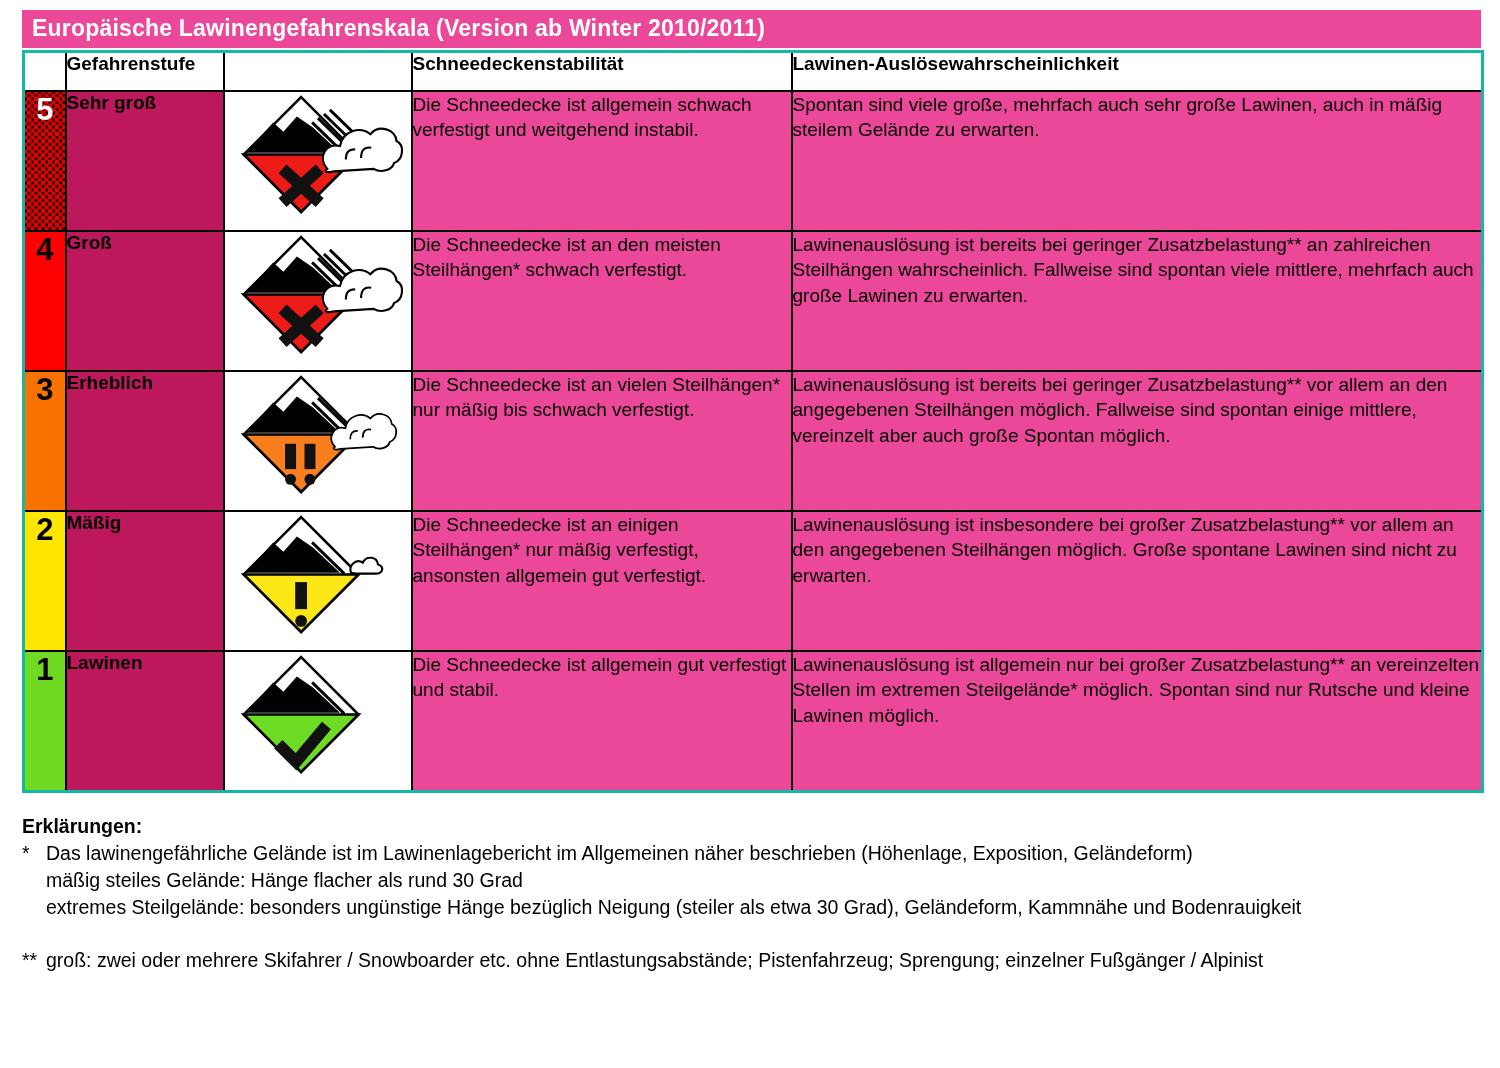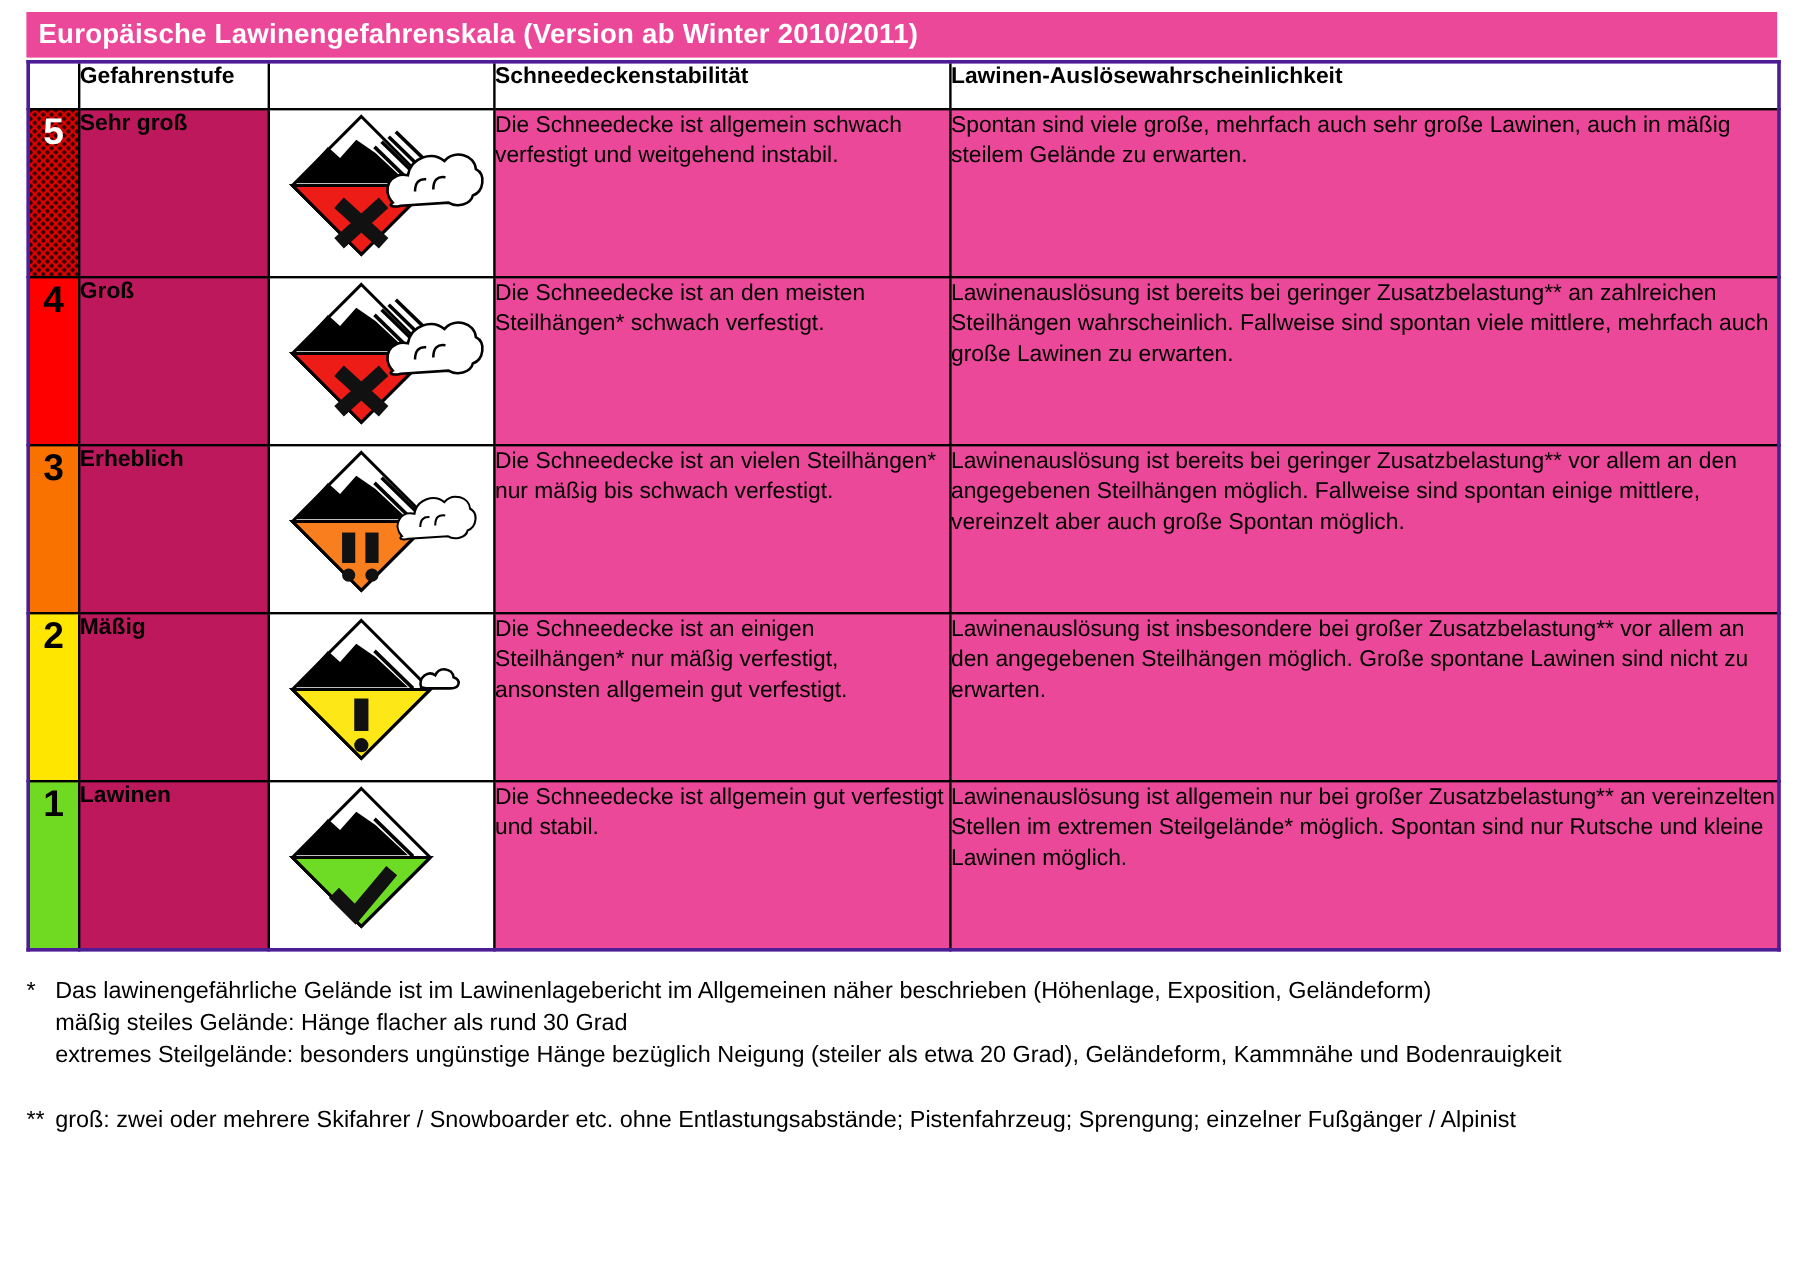--- a/index.html
+++ b/index.html
@@ -2,21 +2,21 @@
 <html><head>
 <meta charset="utf-8">
 <style>
   html,body{margin:0;padding:0;background:#fff;}
   body{font-family:"Liberation Sans","DejaVu Sans",sans-serif;color:#000;width:1500px;}
   .page{padding:10px 19px 20px 22px;}
   .titlebar{
     background:#ec4899;color:#fff;font-weight:bold;font-size:23px;
     padding:5px 10px 6px 10px;margin-bottom:2px;letter-spacing:.2px;
   }
-  table.scale{border-collapse:collapse;table-layout:fixed;width:1459px;border:3px solid #4c1d95;}
+  table.scale{border-collapse:collapse;table-layout:fixed;width:1459px;border:3px solid #14b8a6;}
   table.scale th,table.scale td{border:2px solid #000;vertical-align:top;padding:0;}
   col.c-level{width:42px}
   col.c-label{width:158px}
   col.c-icon{width:188px}
   col.c-stab{width:380px}
   col.c-prob{width:691px}
   thead th{height:37px;font-size:19px;font-weight:bold;text-align:left;padding:7px 8px 0 10px;background:#fff;}
   tbody tr{height:140px;}
   td.level{
     text-align:center;font-size:31px;font-weight:bold;padding-top:5px;
@@ -155,27 +155,28 @@
               <line x1="98" y1="36" x2="136" y2="73" stroke="#000" stroke-width="3.5"></line>
               <path d="M58 109 L79 130 L115 87" stroke="#111" stroke-width="14" fill="none"></path>
             </svg></td>
         <td class="txt">Die Schneedecke ist allgemein gut verfestigt und stabil.</td>
         <td class="txt">Lawinenauslösung ist allgemein nur bei großer Zusatzbelastung** an vereinzelten Stellen im extremen Steilgelände* möglich. Spontan sind nur Rutsche und kleine Lawinen möglich.</td>
       </tr>
     </tbody>
   </table>
 
   <div class="notes">
+    <div class="heading">Erklärungen:</div>
 
     <div class="note">
       <span class="marker">*</span>
       <span class="body">
         <div>Das lawinengefährliche Gelände ist im Lawinenlagebericht im Allgemeinen näher beschrieben (Höhenlage, Exposition, Geländeform)</div>
         <div>mäßig steiles Gelände: Hänge flacher als rund 30 Grad</div>
-        <div>extremes Steilgelände: besonders ungünstige Hänge bezüglich Neigung (steiler als etwa 20 Grad), Geländeform, Kammnähe und Bodenrauigkeit</div>
+        <div>extremes Steilgelände: besonders ungünstige Hänge bezüglich Neigung (steiler als etwa 30 Grad), Geländeform, Kammnähe und Bodenrauigkeit</div>
       </span>
     </div>
 
     <div class="note second">
       <span class="marker">**</span>
       <span class="body">
         <div>groß: zwei oder mehrere Skifahrer / Snowboarder etc. ohne Entlastungsabstände; Pistenfahrzeug; Sprengung; einzelner Fußgänger / Alpinist</div>
       </span>
     </div>
 

